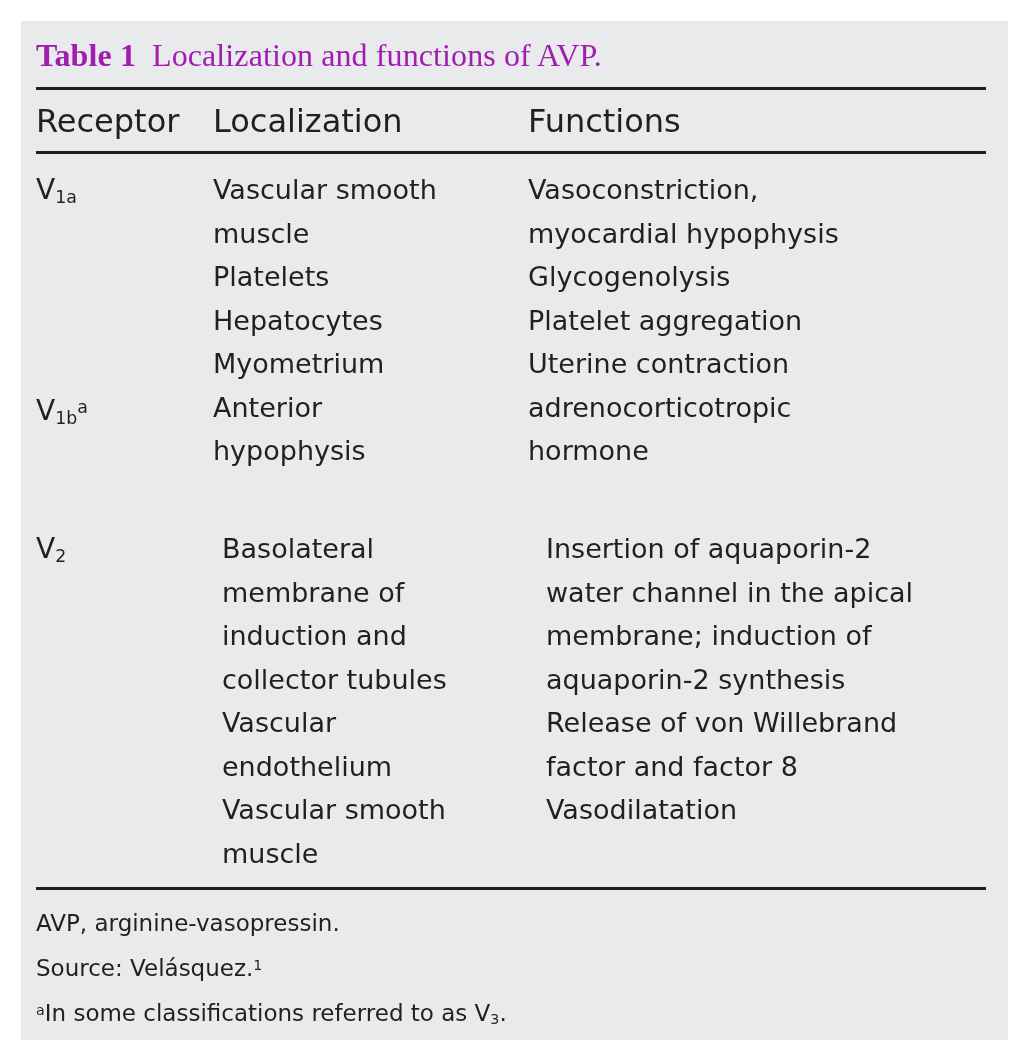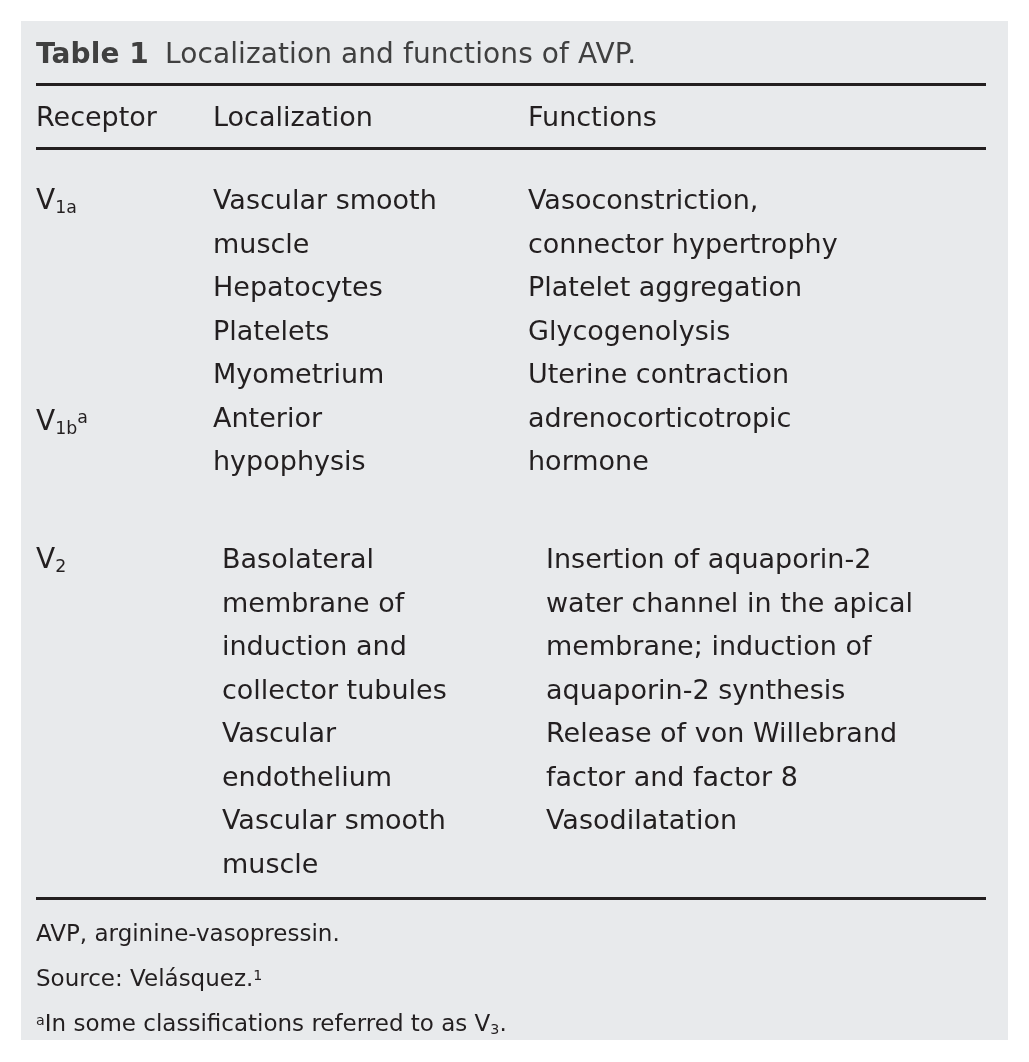--- a/index.html
+++ b/index.html
@@ -28,24 +28,25 @@
   .rule {
     height: 3px;
     background: #231f20;
     margin-left: 15px;
     margin-right: 22px;
   }
 
   
   #table-caption {
     padding: 16px 15px 13px 15px;
-    font-size: 28px;
-    color: #404040;
+    font-size: 32px;
+    color: #a21caf;
     letter-spacing: 0.1px;
     white-space: nowrap;
+    font-family: Liberation Serif, serif;
   }
   #table-caption .cap-label {
     font-weight: bold;
   }
   #table-caption .cap-text {
     font-weight: normal;
     padding-left: 16px;
   }
 
   
@@ -56,27 +57,27 @@
     padding-right: 22px;
   }
   .col-receptor  { width: 177px; flex: 0 0 177px; }
   .col-localize  { width: 315px; flex: 0 0 315px; }
   .col-functions { flex: 1 1 auto; }
 
   
   #header-row {
     padding-top: 14px;
     padding-bottom: 13px;
-    font-size: 27px;
+    font-size: 32px;
     color: #231f20;
   }
   #header-row .hcell { line-height: 34px; white-space: nowrap; }
 
   
-  #table-body { padding-top: 28px; padding-bottom: 12px; }
+  #table-body { padding-top: 14px; padding-bottom: 12px; }
   .body-row { padding-bottom: 0; }
   .body-row.spaced { padding-top: 11px; gap: 9px; }
 
   .cell-line {
     font-size: 27px;
     line-height: 43.5px;
     color: #231f20;
     white-space: pre-wrap;
   }
   .receptor-label {
@@ -135,29 +136,29 @@
 
   <div id="table-body">
 
     <div class="grid-row body-row">
       <div class="col-receptor">
         <div class="receptor-label"><span>V</span><sub>1a</sub></div>
       </div>
       <div class="col-localize">
         <div class="cell-line">Vascular smooth</div>
         <div class="cell-line">muscle</div>
+        <div class="cell-line">Platelets</div>
         <div class="cell-line">Hepatocytes</div>
-        <div class="cell-line">Platelets</div>
         <div class="cell-line">Myometrium</div>
       </div>
       <div class="col-functions">
         <div class="cell-line">Vasoconstriction,</div>
-        <div class="cell-line">connector hypertrophy</div>
+        <div class="cell-line">myocardial hypophysis</div>
+        <div class="cell-line">Glycogenolysis</div>
         <div class="cell-line">Platelet aggregation</div>
-        <div class="cell-line">Glycogenolysis</div>
         <div class="cell-line">Uterine contraction</div>
       </div>
     </div>
 
     <div class="grid-row body-row">
       <div class="col-receptor">
         <div class="receptor-label"><span>V</span><sub>1b</sub><sup>a</sup></div>
       </div>
       <div class="col-localize">
         <div class="cell-line">Anterior</div>

